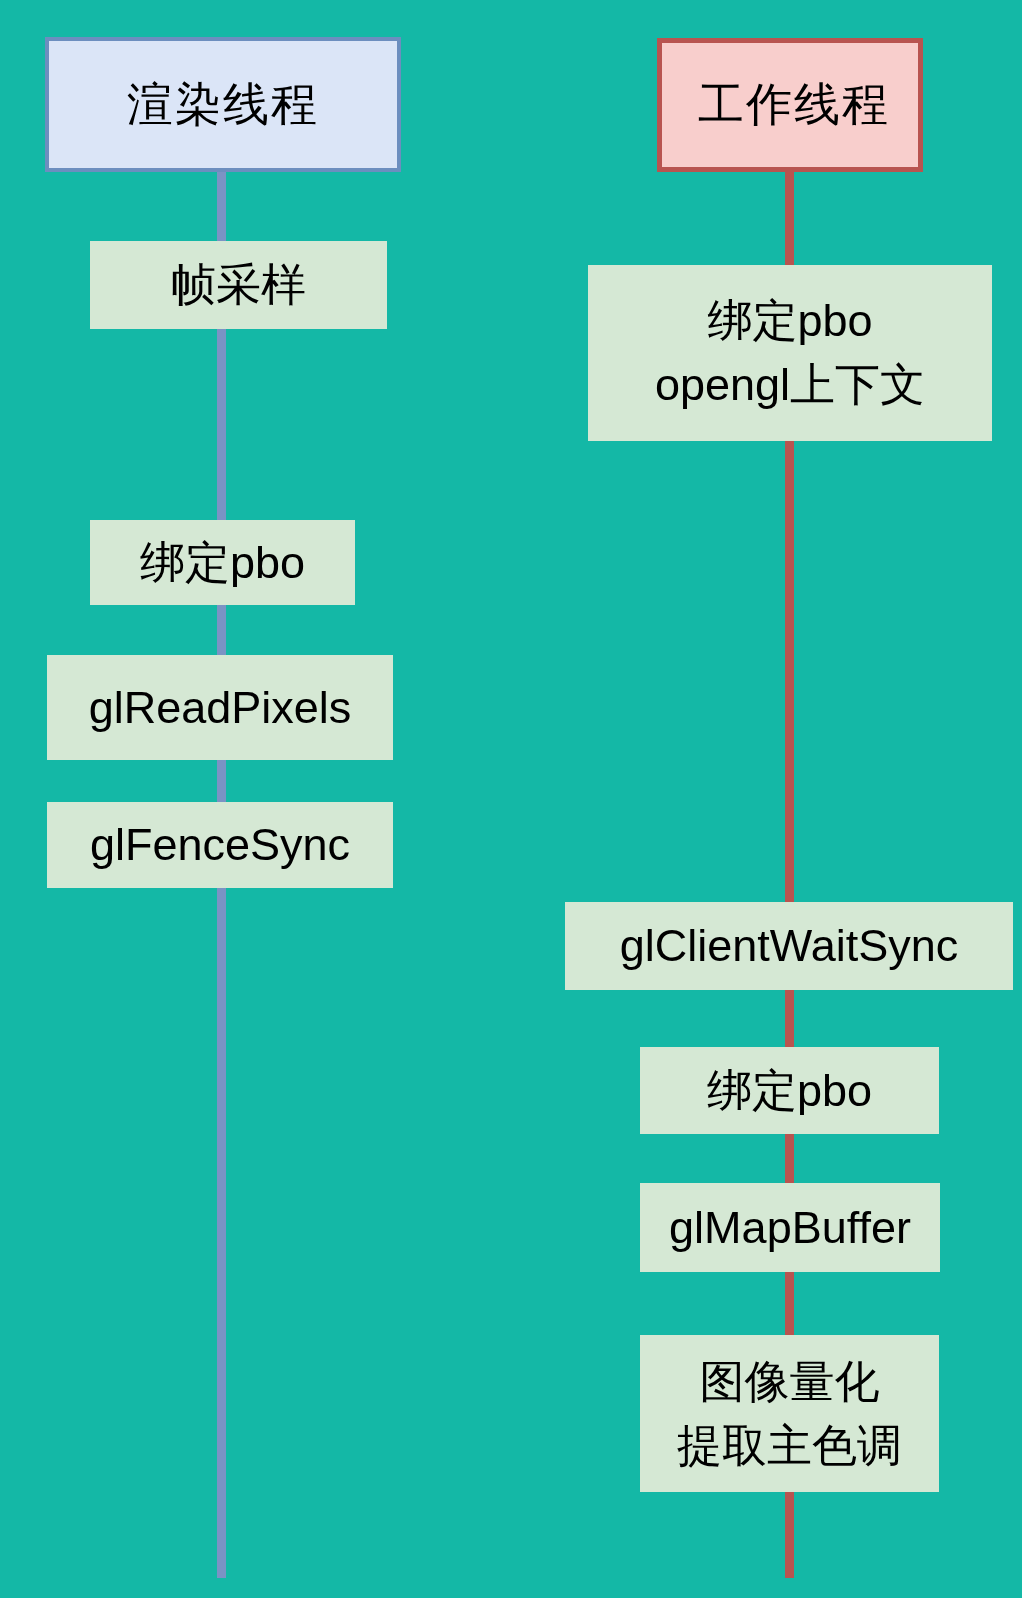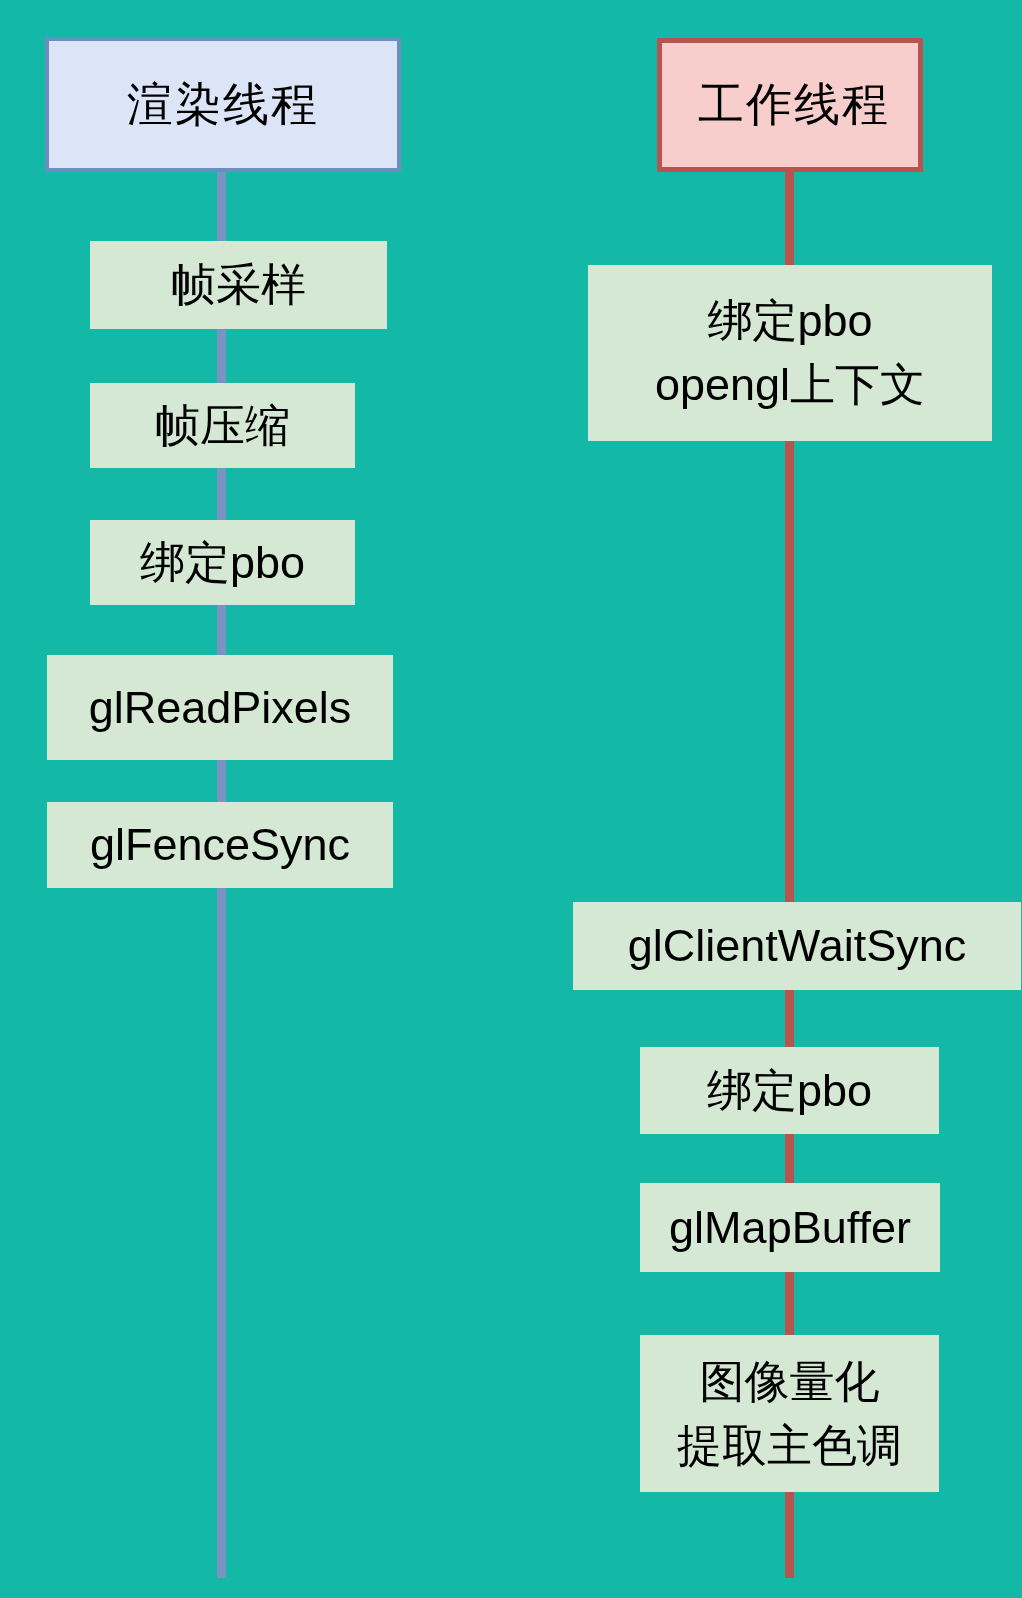--- a/index.html
+++ b/index.html
@@ -65,21 +65,21 @@
 
   
   .s-frame-sample   { left: 90px;  top: 241px;  width: 297px; height: 88px; }
   .s-frame-compress { left: 90px;  top: 383px;  width: 265px; height: 85px; }
   .s-bind-pbo-l     { left: 90px;  top: 520px;  width: 265px; height: 85px; }
   .s-readpixels     { left: 47px;  top: 655px;  width: 346px; height: 105px; }
   .s-fencesync      { left: 47px;  top: 802px;  width: 346px; height: 86px; text-align: center; }
 
   
   .s-share-ctx      { left: 588px; top: 265px;  width: 404px; height: 176px; }
-  .s-clientwait     { left: 565px; top: 902px;  width: 448px; height: 88px; margin-left: 8px; }
+  .s-clientwait     { left: 565px; top: 902px;  width: 448px; height: 88px; }
   .s-bind-pbo-r     { left: 640px; top: 1047px; width: 299px; height: 87px; }
   .s-mapbuffer      { left: 640px; top: 1183px; width: 300px; height: 89px; }
   .s-quantize       { left: 640px; top: 1335px; width: 299px; height: 157px; align-items: center; }
 </style>
 </head>
 <body>
 
 <div class="canvas">
 
   <div class="lifeline blue"></div>
@@ -87,23 +87,20 @@
 
   <div class="head blue">
     <span>渲染线程</span>
   </div>
   <div class="head red">
     <span>工作线程</span>
   </div>
 
   <div class="step s-frame-sample">
     <span>帧采样</span>
-  </div>
-  <div class="step s-frame-compress">
-    <span>帧压缩</span>
   </div>
   <div class="step s-bind-pbo-l">
     <span>绑定pbo</span>
   </div>
   <div class="step s-readpixels">
     <span>glReadPixels</span>
   </div>
   <div class="step s-fencesync">
     <span>glFenceSync</span>
   </div>

